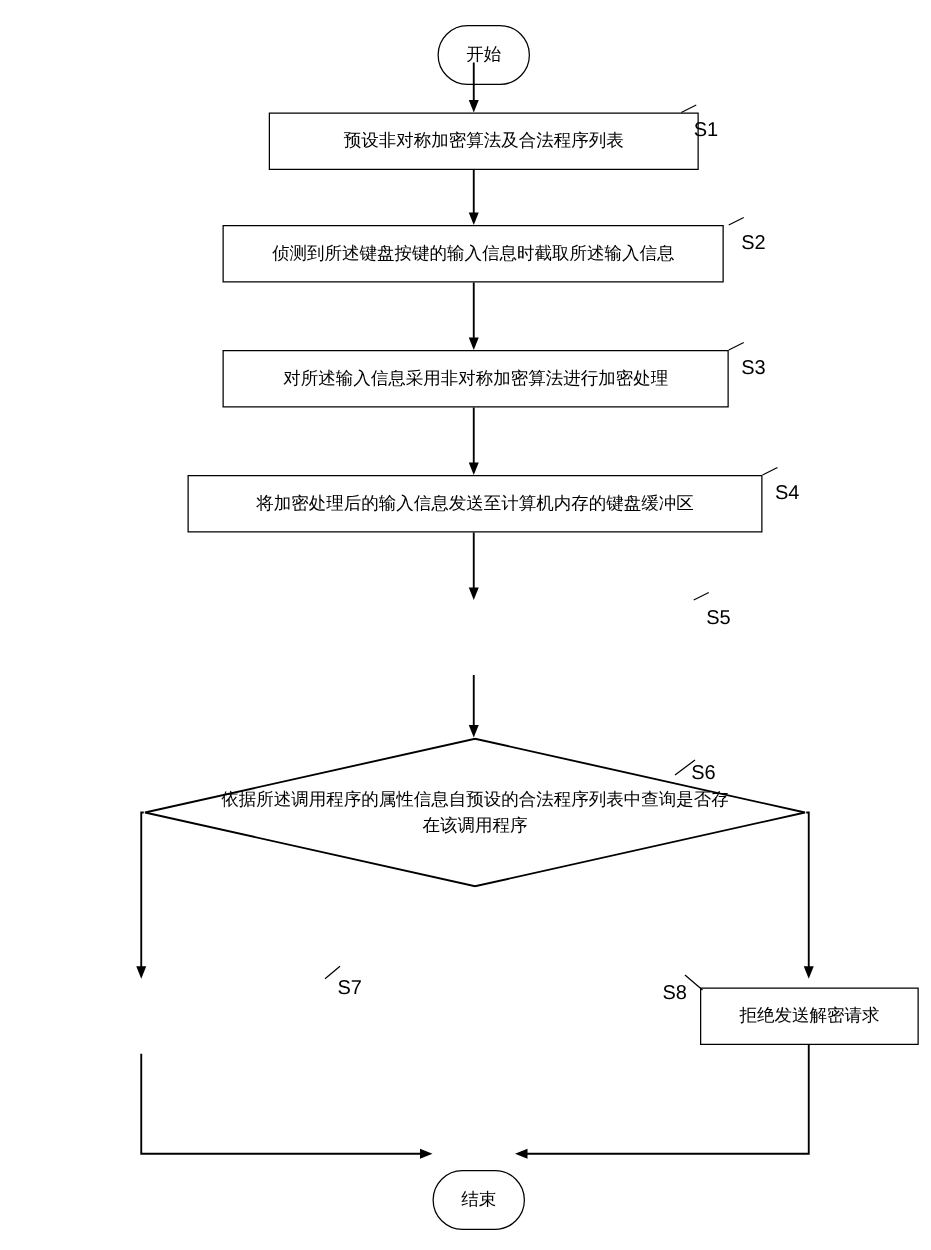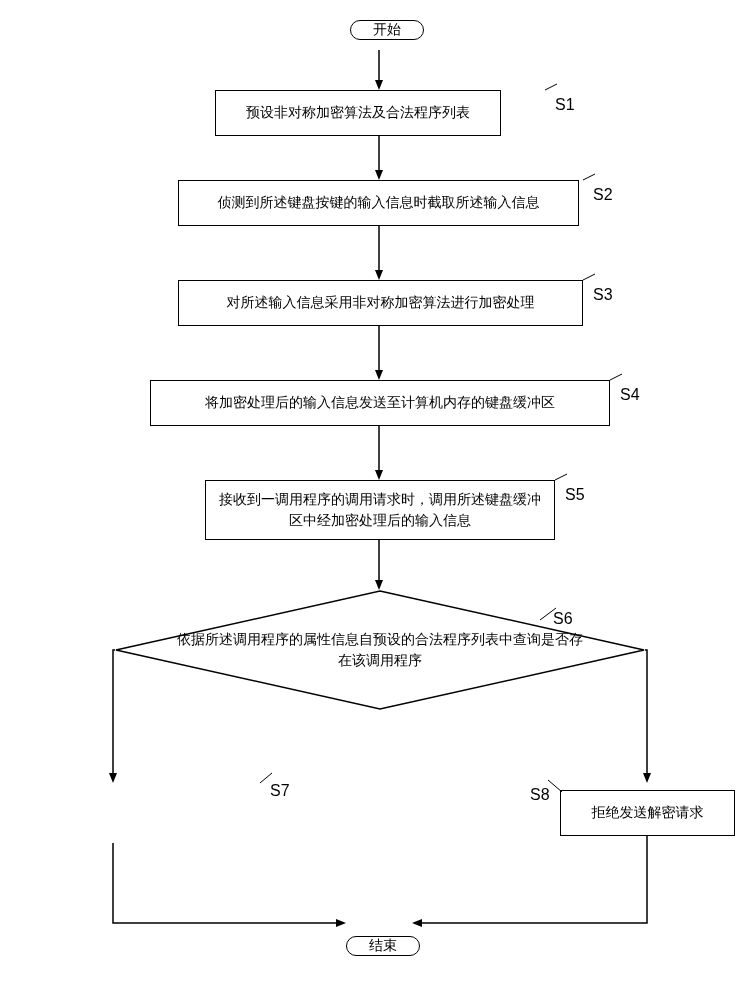--- a/index.html
+++ b/index.html
@@ -14,21 +14,21 @@
   }
   .flow {
     position: relative;
     width: 745px;
     height: 960px;
   }
   .terminator {
     position: absolute;
     border: 1.5px solid #000;
     border-radius: 999px;
-    padding: 0 22px;
+    padding: 14px 22px;
     background: #fff;
     text-align: center;
     white-space: nowrap;
   }
   .process {
     position: absolute;
     border: 1.5px solid #000;
     background: #fff;
     text-align: center;
     display: flex;
@@ -72,21 +72,21 @@
     <span>开始</span>
   </div>
 
   <div class="arrow" style="left:374px; top:30px;">
     <svg width="10" height="40">
         <line x1="5" y1="0" x2="5" y2="32" stroke="#000" stroke-width="1.5"></line>
         <polygon points="5,40 1,30 9,30" fill="#000"></polygon>
       </svg>
   </div>
 
-  <div class="process" style="left:215px; top:70px; width:286px; height:46px;">
+  <div class="process" style="left:215px; top:70px; width:344px; height:46px;">
     <span>预设非对称加密算法及合法程序列表</span>
   </div>
   <div class="step-label" style="left:555px; top:58px;">S1</div>
   <div class="arrow" style="left:545px; top:70px;">
     <svg width="14" height="10">
         <line x1="0" y1="0" x2="12" y2="-6" stroke="#000" stroke-width="1"></line>
       </svg>
   </div>
 
   <div class="arrow" style="left:374px; top:116px;">
@@ -140,23 +140,20 @@
       </svg>
   </div>
 
   <div class="arrow" style="left:374px; top:406px;">
     <svg width="10" height="54">
         <line x1="5" y1="0" x2="5" y2="46" stroke="#000" stroke-width="1.5"></line>
         <polygon points="5,54 1,44 9,44" fill="#000"></polygon>
       </svg>
   </div>
 
-  <div class="process" style="left:205px; top:460px; width:350px; height:60px;">
-    <span style="line-height:1.5;">接收到一调用程序的调用请求时，调用所述键盘缓冲区中经加密处理后的输入信息</span>
-  </div>
   <div class="step-label" style="left:565px; top:448px;">S5</div>
   <div class="arrow" style="left:555px; top:460px;">
     <svg width="14" height="10">
         <line x1="0" y1="0" x2="12" y2="-6" stroke="#000" stroke-width="1"></line>
       </svg>
   </div>
 
   <div class="arrow" style="left:374px; top:520px;">
     <svg width="10" height="50">
         <line x1="5" y1="0" x2="5" y2="42" stroke="#000" stroke-width="1.5"></line>

